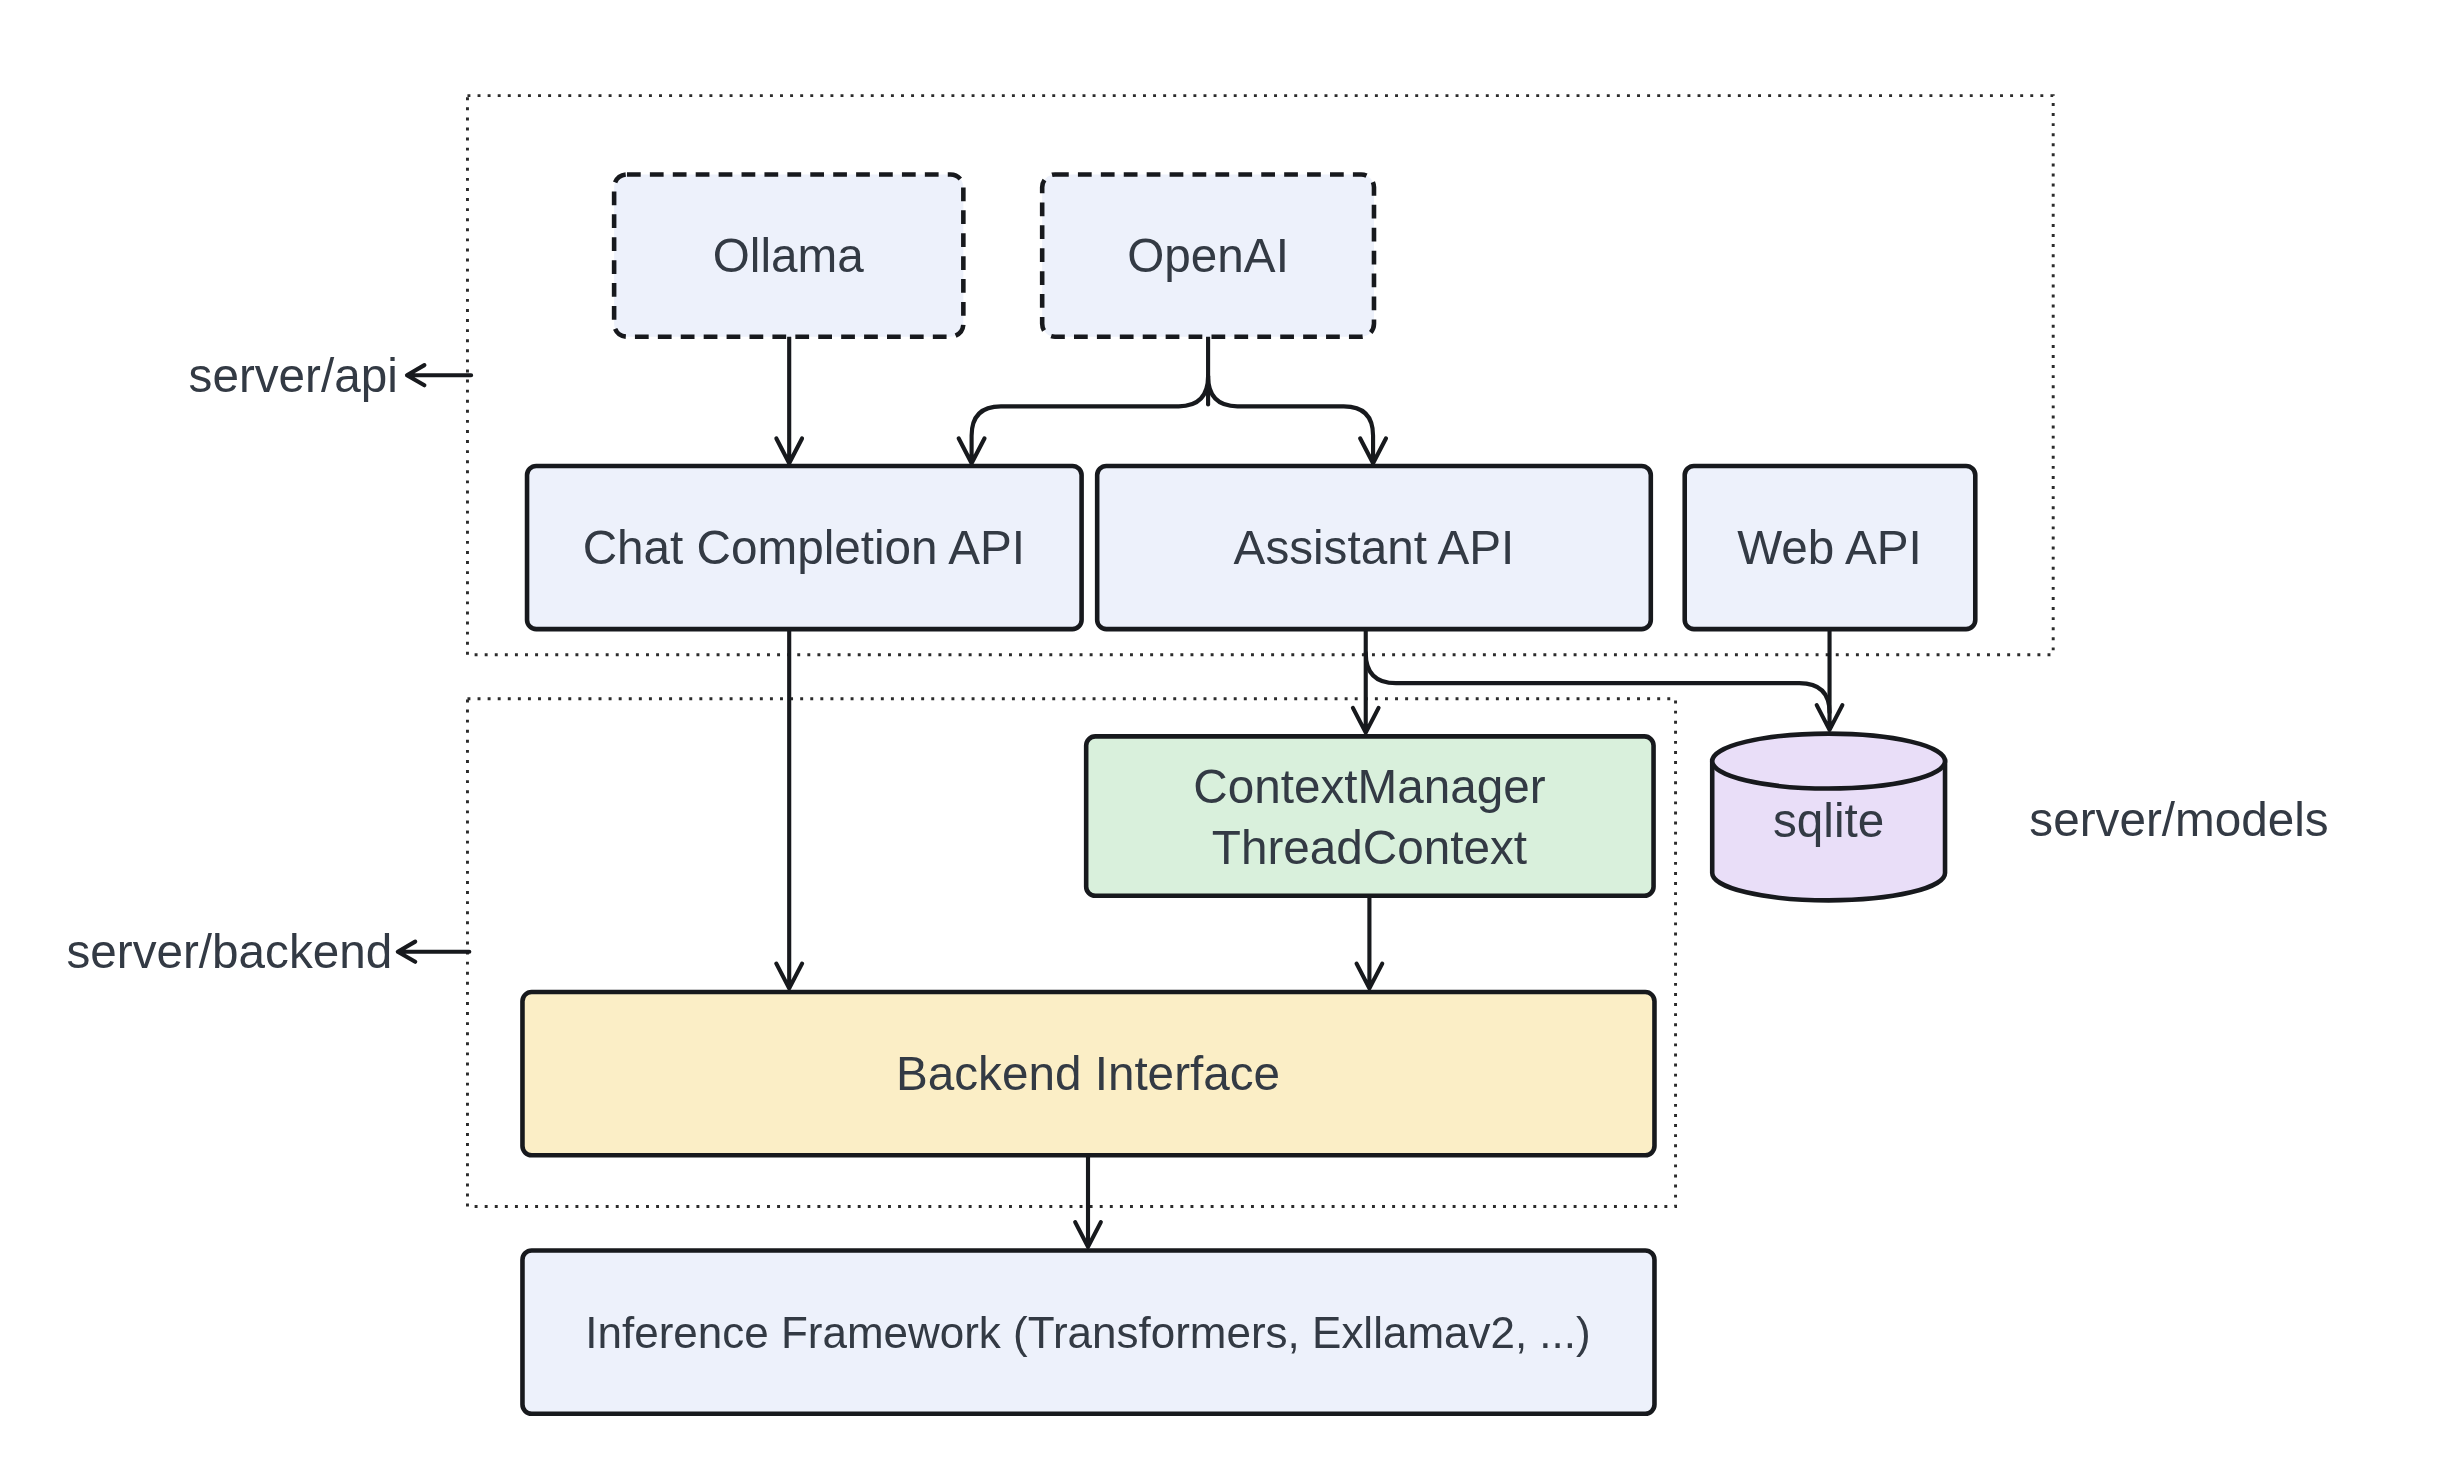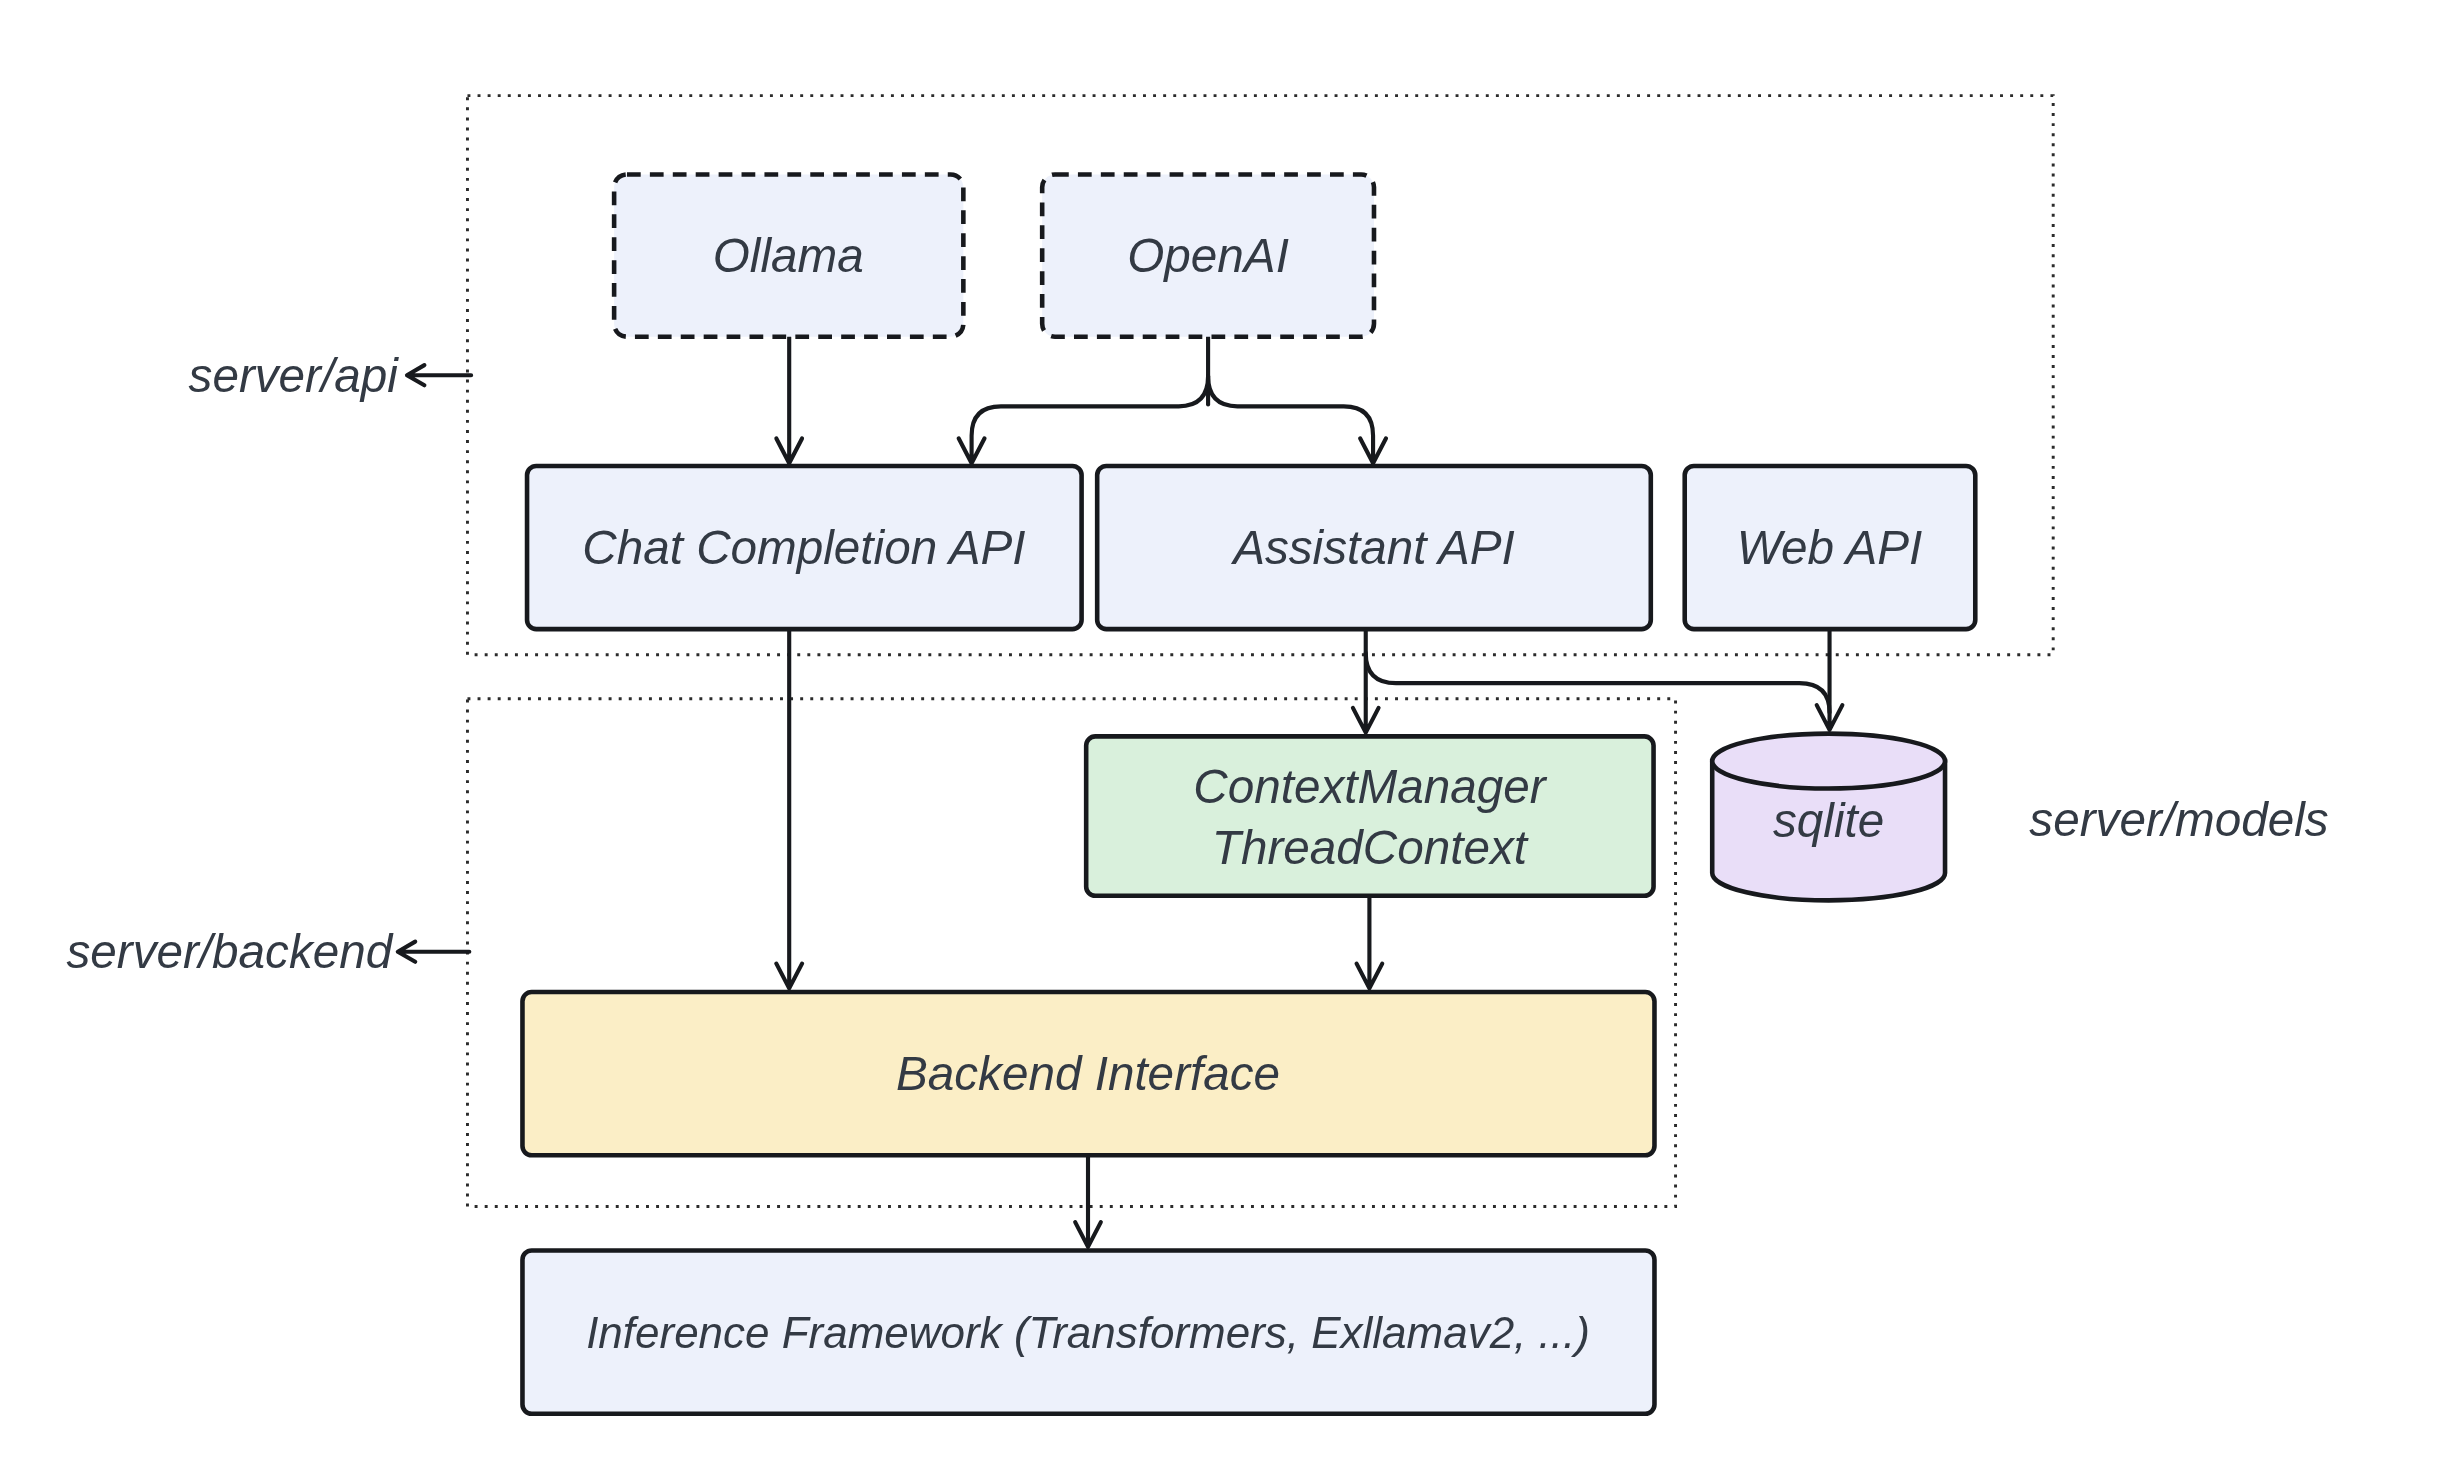--- a/index.html
+++ b/index.html
@@ -2,21 +2,20 @@
 <html style="font-size:14.7px"><head>
 <meta charset="utf-8">
 <style>
   html, body { margin: 0; padding: 0; background: #ffffff; }
   .stage {
     position: relative;
     width: 2462px;
     height: 1480px;
     background: #ffffff;
     font-family: "Liberation Sans", "DejaVu Sans", sans-serif;
-    font-style: italic;
   }
   svg { display: block; }
 
   .container-rect {
     fill: none;
     stroke: #2b2b2b;
     stroke-width: 3.2;
     stroke-dasharray: 3.2 7.8;
   }
   .node-rect {

